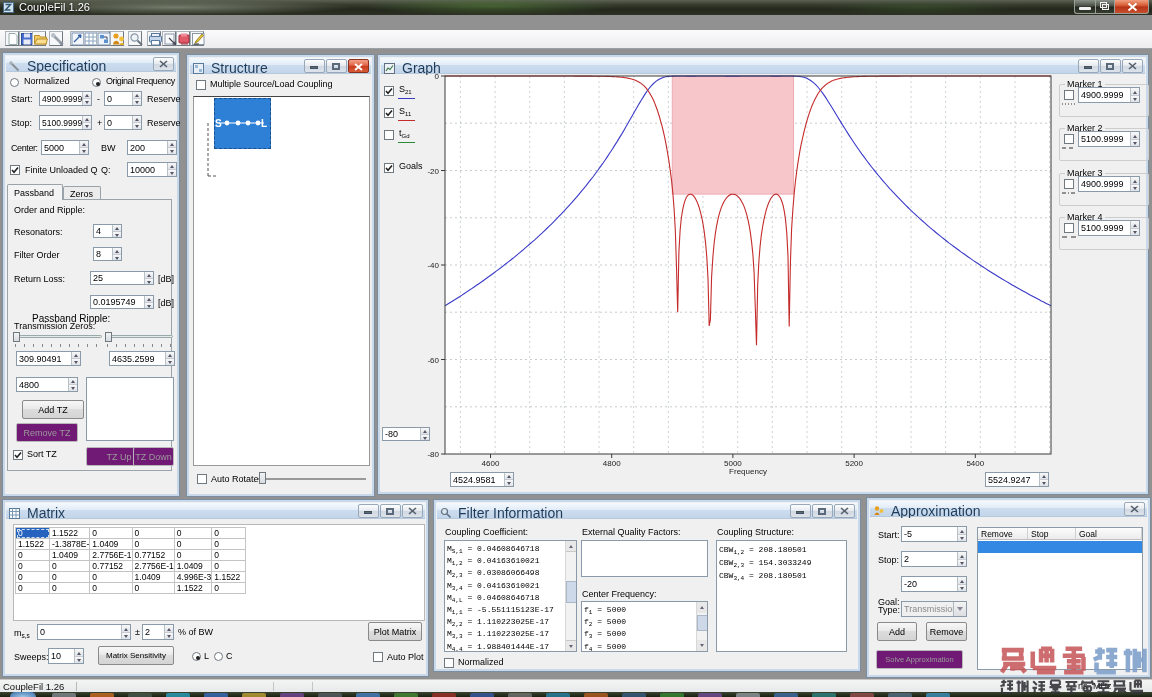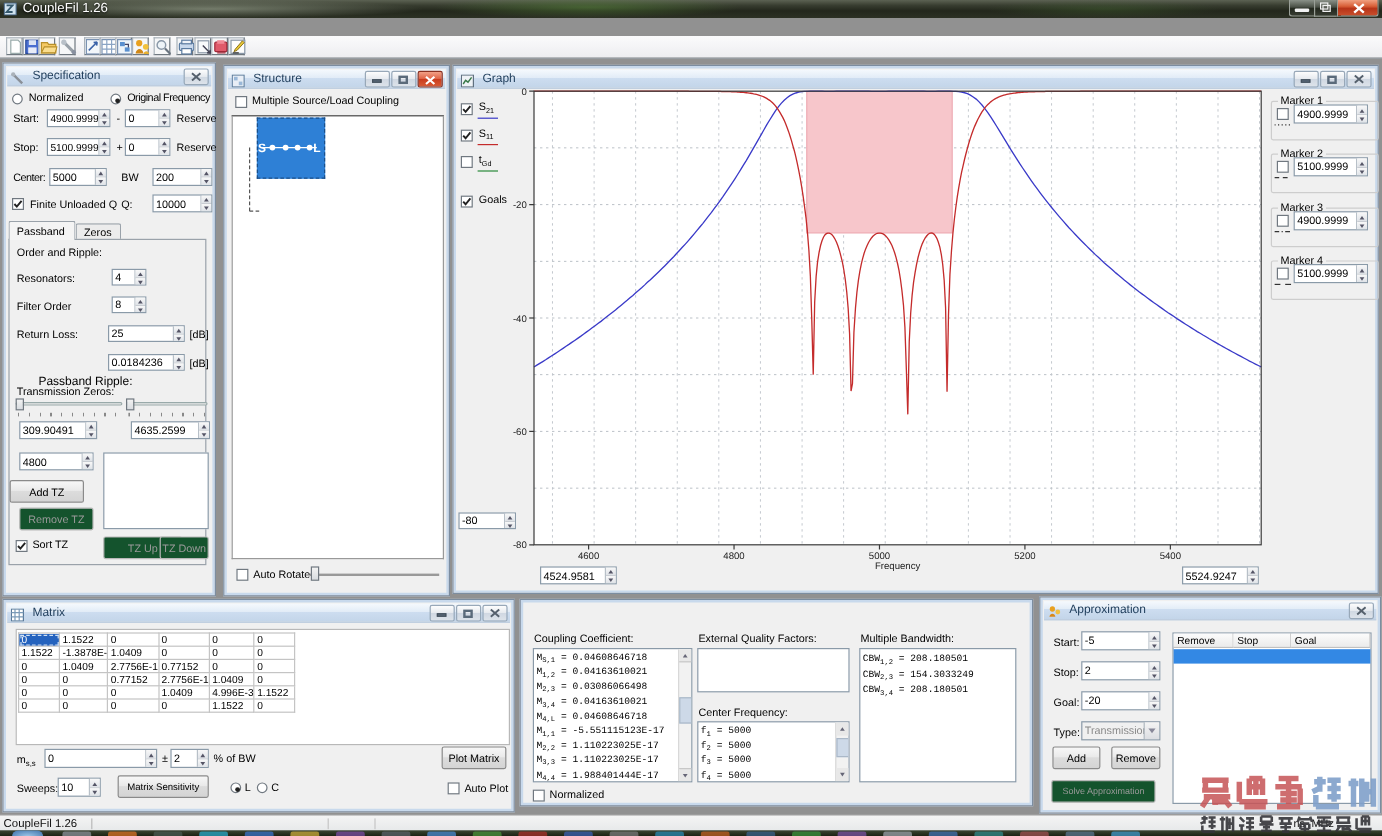--- a/index.html
+++ b/index.html
@@ -1,33 +1,33 @@
 <!DOCTYPE html>
 <html><head><meta charset="utf-8"><style>
 *{margin:0;padding:0;box-sizing:border-box;}
 html,body{width:1152px;height:697px;overflow:hidden;font-family:"Liberation Sans",sans-serif;}
 #root{position:absolute;left:0;top:0;width:1152px;height:697px;background:#919191;}
 .lb{position:absolute;white-space:nowrap;line-height:1.1;}
 .win{position:absolute;background:#f0f0f0;border:1px solid #7c8da0;box-shadow:inset 0 0 0 2px #c8d9ec;}
 .wtitle{position:absolute;left:3px;top:3px;right:3px;height:16px;background:linear-gradient(180deg,#f5f9fd 0%,#e2ecf7 45%,#cdddf0 46%,#c3d5e9 100%);border-bottom:1px solid #b5c8dc;}
 .wicon{position:absolute;left:3px;top:2px;width:12px;height:12px;}
-.wtext{position:absolute;left:21px;top:2px;font-size:10px;color:#1e3c5a;}
+.wtext{position:absolute;left:21px;top:2px;font-size:14px;color:#1e3c5a;}
 .wbtns{position:absolute;right:2px;top:1px;display:flex;}
 .wb{position:relative;width:21px;height:14px;background:linear-gradient(180deg,#fdfdfd,#e5e9ee 50%,#d0d8e2 51%,#dde3ea);border:1px solid #98a8b8;border-radius:2px;margin-left:1px;}
 .wbred{background:linear-gradient(180deg,#f2a086,#e06648 45%,#c93c1e 50%,#d85b36);border:1px solid #8a3020;}
 .tbx{position:absolute;background:#fff;border:1px solid #8a9aa8;}
 .spn{position:absolute;right:0;top:0;width:9px;display:flex;flex-direction:column;border-left:1px solid #b8c0c8;}
 .spn i{flex:1;position:relative;background:linear-gradient(180deg,#f8f8f8,#dfe3e8);border-bottom:1px solid #c8ccd2;}
 .spn i:last-child{border-bottom:none;}
 .su:after{content:"";position:absolute;left:2px;top:40%;border-left:2.5px solid transparent;border-right:2.5px solid transparent;border-bottom:3px solid #556;}
 .sd:after{content:"";position:absolute;left:2px;top:40%;border-left:2.5px solid transparent;border-right:2.5px solid transparent;border-top:3px solid #556;}
 .ckb{position:absolute;background:#fff;border:1px solid #707880;}
 .rdo{position:absolute;width:9px;height:9px;border-radius:50%;background:#fff;border:1px solid #707880;}
 .btn{position:absolute;background:linear-gradient(180deg,#f7f7f7,#eaeaea 45%,#dcdcdc 50%,#d4d4d4);border:1px solid #8a8a8a;border-radius:2px;display:flex;align-items:center;justify-content:center;color:#000;}
-.btn.dis{color:#9a9a9a;background:#14532d;border:1px solid #b8b8b8;}
+.btn.dis{color:#9a9a9a;background:#701a75;border:1px solid #b8b8b8;}
 .gb{position:absolute;border:1px solid #cdcdcd;border-radius:2px;}
 .gbl{position:absolute;top:-6px;left:5px;background:#f0f0f0;padding:0 2px;font-size:9px;}
 .mono{font-family:"Liberation Mono",monospace;}
 sub{font-size:6px;vertical-align:-2px;line-height:0;}
 </style></head><body>
 <div id="root">
 <div style="position:absolute;left:0;top:0;width:1152px;height:15px;background:linear-gradient(180deg,#5c6253 0%,#383d30 30%,#23271c 60%,#2c3124 100%);">
 <div style="position:absolute;left:55px;top:0;width:300px;height:15px;background:radial-gradient(ellipse at 40% 50%,rgba(165,175,155,0.6),rgba(120,130,110,0) 70%);"></div>
 <div style="position:absolute;left:360px;top:0;width:260px;height:15px;background:radial-gradient(ellipse at 50% 40%,rgba(90,140,60,0.5),rgba(80,120,50,0) 70%);"></div>
 <div style="position:absolute;left:820px;top:0;width:200px;height:15px;background:radial-gradient(ellipse at 50% 50%,rgba(70,110,50,0.35),rgba(70,110,50,0) 70%);"></div>
@@ -247,21 +247,21 @@
         <div class="tbx" style="left:84px;top:198px;width:64px;height:14px;">
           <span style="position:absolute;left:2px;top:50%;transform:translateY(-50%);font-size:9px;white-space:nowrap;">25</span>
           <span class="spn" style="height:12px;">
             <i class="su"></i>
             <i class="sd"></i>
           </span>
         </div>
         <div class="lb" style="left:152px;top:202px;font-size:9px;color:#000;">[dB]</div>
 <div class="lb" style="left:8px;top:240px;font-size:10px;color:#000;padding-left:18px;">Passband Ripple:</div>
         <div class="tbx" style="left:84px;top:222px;width:64px;height:14px;">
-          <span style="position:absolute;left:2px;top:50%;transform:translateY(-50%);font-size:9px;white-space:nowrap;">0.0184236</span>
+          <span style="position:absolute;left:2px;top:50%;transform:translateY(-50%);font-size:9px;white-space:nowrap;">0.0195749</span>
           <span class="spn" style="height:12px;">
             <i class="su"></i>
             <i class="sd"></i>
           </span>
         </div>
         <div class="lb" style="left:152px;top:226px;font-size:9px;color:#000;">[dB]</div>
 <div class="lb" style="left:8px;top:249px;font-size:9px;color:#000;">Transmission Zeros:</div>
 <div style="position:absolute;left:7px;top:262px;width:89px;height:3px;border:1px solid #9aa;border-radius:2px;background:#e8e8e8;"></div>
 <div style="position:absolute;left:7px;top:259px;width:7px;height:10px;background:linear-gradient(180deg,#f2f2f2,#d8dce0);border:1px solid #707880;"></div>
 <div style="position:absolute;left:9px;top:271px;width:85px;height:3px;background:repeating-linear-gradient(90deg,#888 0,#888 1px,transparent 1px,transparent 9px);"></div>
@@ -283,21 +283,21 @@
           </span>
         </div>
 <div class="tbx" style="left:10px;top:304px;width:62px;height:15px;">
           <span style="position:absolute;left:2px;top:50%;transform:translateY(-50%);font-size:9px;white-space:nowrap;">4800</span>
           <span class="spn" style="height:13px;">
             <i class="su"></i>
             <i class="sd"></i>
           </span>
         </div>
 <div style="position:absolute;left:80px;top:304px;width:88px;height:64px;background:#fff;border:1px solid #8a9aa8;"></div>
-<div class="btn" style="left:2px;top:327px;width:62px;height:19px;font-size:9px;">Add TZ</div>
+<div class="btn" style="left:16px;top:327px;width:62px;height:19px;font-size:9px;">Add TZ</div>
 <div class="btn dis" style="left:10px;top:350px;width:62px;height:19px;font-size:9px;">Remove TZ</div>
 <div class="ckb" style="left:7px;top:377px;width:10px;height:10px;">
           <svg width="10" height="10" viewBox="0 0 10 10" style="position:absolute;left:-1px;top:-1px">
             <path d="M2 5 L4 7.2 L8 2.4" stroke="#222" stroke-width="1.6" fill="none"></path>
           </svg>
         </div>
         <div class="lb" style="left:21px;top:377px;font-size:9px;color:#000;">Sort TZ</div>
 <div class="btn dis" style="left:80px;top:374px;width:66px;height:19px;font-size:9px;">TZ Up</div>
         <div class="btn dis" style="left:127px;top:374px;width:41px;height:19px;font-size:9px;">TZ Down</div>
 </div>
@@ -632,20 +632,40 @@
           <i style="position:absolute;left:2.5px;top:2.5px;width:4px;height:4px;border-radius:50%;background:#222;"></i>
         </div>
         <div class="lb" style="left:198px;top:132px;font-size:9px;color:#000;">L</div>
         <div class="rdo" style="left:208px;top:132px;"></div>
         <div class="lb" style="left:220px;top:132px;font-size:9px;color:#000;">C</div>
 <div class="ckb" style="left:367px;top:132px;width:10px;height:10px;"></div>
         <div class="lb" style="left:381px;top:133px;font-size:9px;color:#000;">Auto Plot</div>
 </div>
     </div>
 <div class="win" style="left:433px;top:499px;width:428px;height:173px;">
+      <div class="wtitle">
+        <span class="wicon"><svg width="12" height="12" viewBox="0 0 12 12">
+            <circle cx="4.5" cy="4.5" r="3" fill="#dce8f0" stroke="#607080" stroke-width="1.2"></circle>
+            <path d="M7 7 L10.5 10.5" stroke="#607080" stroke-width="1.6"></path>
+          </svg></span>
+        <span class="wtext">Filter Information</span>
+        <span class="wbtns">
+          <span class="wb">
+            <i style="position:absolute;left:5px;bottom:3px;width:8px;height:3px;background:#5a6a7a;border:1px solid #44505c;"></i>
+          </span>
+          <span class="wb">
+            <i style="position:absolute;left:5px;top:3px;width:8px;height:7px;border:2px solid #5a6a7a;"></i>
+          </span>
+          <span class="wb">
+            <svg width="9" height="8" viewBox="0 0 9 8" style="position:absolute;left:5px;top:2px;">
+              <path d="M1 1 L8 7 M8 1 L1 7" stroke="#55606c" stroke-width="1.6"></path>
+            </svg>
+          </span>
+        </span>
+      </div>
 <div style="position:absolute;left:3px;top:20px;right:3px;bottom:3px;background:#f0f0f0;">
 <div class="lb" style="left:8px;top:8px;font-size:9px;color:#000;">Coupling Coefficient:</div>
 <div style="position:absolute;left:7px;top:20px;width:133px;height:112px;background:#fff;border:1px solid #8a9aa8;overflow:hidden;">
 <div class="mono" style="position:absolute;left:2px;top:2px;font-size:8px;line-height:12.2px;white-space:pre;">M<sub>S,1</sub> = 0.04608646718<br>M<sub>1,2</sub> = 0.04163610021<br>M<sub>2,3</sub> = 0.03086066498<br>M<sub>3,4</sub> = 0.04163610021<br>M<sub>4,L</sub> = 0.04608646718<br>M<sub>1,1</sub> = -5.551115123E-17<br>M<sub>2,2</sub> = 1.110223025E-17<br>M<sub>3,3</sub> = 1.110223025E-17<br>M<sub>4,4</sub> = 1.988401444E-17</div>
 <div style="position:absolute;right:0;top:0;width:11px;height:100%;background:#f2f2f2;border-left:1px solid #d8d8d8;">
             <div style="position:absolute;top:0;width:11px;height:11px;background:#e8e8e8;border-bottom:1px solid #c8c8c8;">
               <i style="position:absolute;left:3px;top:4px;border-left:2.5px solid transparent;border-right:2.5px solid transparent;border-bottom:3px solid #667;"></i>
             </div>
             <div style="position:absolute;bottom:0;width:11px;height:11px;background:#e8e8e8;border-top:1px solid #c8c8c8;">
               <i style="position:absolute;left:3px;top:4px;border-left:2.5px solid transparent;border-right:2.5px solid transparent;border-top:3px solid #667;"></i>
@@ -661,21 +681,21 @@
 <div style="position:absolute;right:0;top:0;width:11px;height:100%;background:#f2f2f2;border-left:1px solid #d8d8d8;">
             <div style="position:absolute;top:0;width:11px;height:11px;background:#e8e8e8;">
               <i style="position:absolute;left:3px;top:4px;border-left:2.5px solid transparent;border-right:2.5px solid transparent;border-bottom:3px solid #667;"></i>
             </div>
             <div style="position:absolute;bottom:0;width:11px;height:11px;background:#e8e8e8;">
               <i style="position:absolute;left:3px;top:4px;border-left:2.5px solid transparent;border-right:2.5px solid transparent;border-top:3px solid #667;"></i>
             </div>
             <div style="position:absolute;top:13px;width:11px;height:16px;background:#cdd9e8;border:1px solid #aab8c8;"></div>
           </div>
 </div>
-<div class="lb" style="left:280px;top:8px;font-size:9px;color:#000;">Multiple Bandwidth:</div>
+<div class="lb" style="left:280px;top:8px;font-size:9px;color:#000;">Coupling Structure:</div>
 <div style="position:absolute;left:279px;top:20px;width:131px;height:112px;background:#fff;border:1px solid #8a9aa8;overflow:hidden;">
 <div class="mono" style="position:absolute;left:2px;top:2px;font-size:8px;line-height:13px;">CBW<sub>1,2</sub> = 208.180501<br>CBW<sub>2,3</sub> = 154.3033249<br>CBW<sub>3,4</sub> = 208.180501</div>
 </div>
 <div class="ckb" style="left:7px;top:138px;width:10px;height:10px;"></div>
         <div class="lb" style="left:21px;top:138px;font-size:9px;color:#000;">Normalized</div>
 </div>
     </div>
 <div class="win" style="left:866px;top:497px;width:285px;height:181px;">
       <div class="wtitle">
         <span class="wicon"><svg width="12" height="12" viewBox="0 0 12 12">
@@ -702,21 +722,21 @@
           </span>
         </div>
 <div class="lb" style="left:8px;top:38px;font-size:9px;color:#000;">Stop:</div>
         <div class="tbx" style="left:31px;top:33px;width:66px;height:16px;">
           <span style="position:absolute;left:2px;top:50%;transform:translateY(-50%);font-size:9px;white-space:nowrap;">2</span>
           <span class="spn" style="height:14px;">
             <i class="su"></i>
             <i class="sd"></i>
           </span>
         </div>
-<div class="lb" style="left:8px;top:63px;font-size:9px;color:#000;">Goal:</div>
+<div class="lb" style="left:8px;top:80px;font-size:9px;color:#000;">Goal:</div>
         <div class="tbx" style="left:31px;top:58px;width:66px;height:16px;">
           <span style="position:absolute;left:2px;top:50%;transform:translateY(-50%);font-size:9px;white-space:nowrap;">-20</span>
           <span class="spn" style="height:14px;">
             <i class="su"></i>
             <i class="sd"></i>
           </span>
         </div>
 <div class="lb" style="left:8px;top:88px;font-size:9px;color:#000;">Type:</div>
 <div class="tbx" style="left:31px;top:83px;width:66px;height:16px;background:#f0f0f0;">
           <span style="position:absolute;left:2px;top:2px;font-size:9px;color:#8a8a8a;">Transmission</span>

